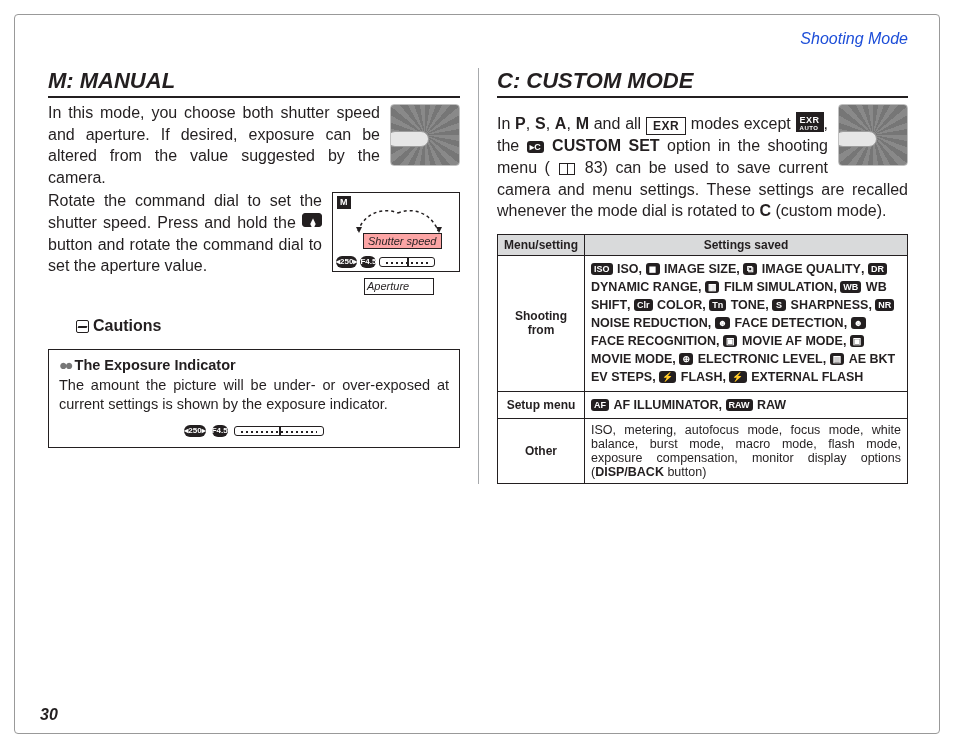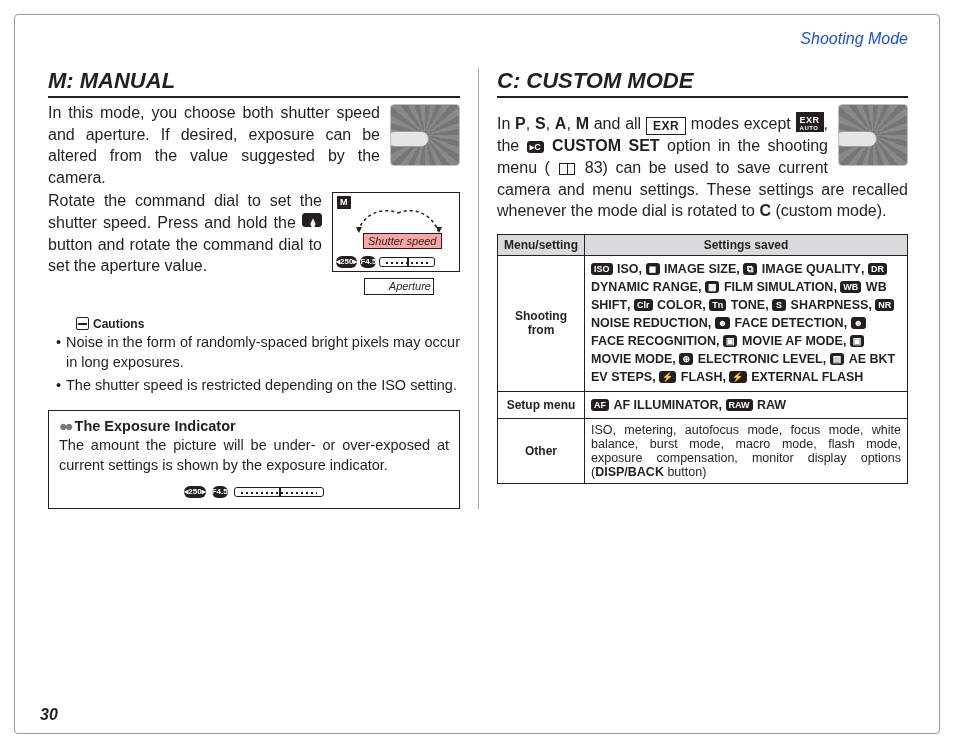--- a/index.html
+++ b/index.html
@@ -143,28 +143,28 @@
   .meter::before{
     content:""; position:absolute; left:50%; top:-1px; bottom:-1px;
     width:2px; background:#231f20;
   }
   .meter::after{
     content:""; position:absolute; left:6px; right:6px; top:4px;
     height:2px;
     background:repeating-linear-gradient(90deg,#231f20 0 2px,transparent 2px 5px);
   }
   .lcd-aperture-label{
-    margin-top:6px; text-align:right;
+    margin-top:6px; text-align:left;
     border:1px solid #231f20;
     width:70px; margin-left:32px;
     font-size:11px; padding:0 2px;
   }
 
   .cautions-title{
-    font-weight:700; font-size:12px;
+    font-weight:700; font-size:16px;
     margin:16px 0 2px 0;
     padding-left:28px;
   }
   .cautions-title .cicon{
     display:inline-block; border:1.5px solid #231f20; border-radius:2px;
     width:13px; height:13px; vertical-align:-2px; margin-right:4px;
     position:relative;
   }
   .cautions-title .cicon::after{
     content:""; position:absolute; left:1px; right:1px; top:5px; height:2px;
@@ -307,24 +307,20 @@
                   <text x="10" y="11" text-anchor="middle" fill="#fff" font-size="10" font-weight="700">⧫</text>
                 </svg>
             </span>
             <span> button and rotate the command dial to set the aperture value.</span>
           </p>
         </div>
 
         <div class="cautions-title">
           <span class="cicon"></span><span>Cautions</span>
         </div>
-        <ul class="bullets">
-          <li>Noise in the form of randomly-spaced bright pixels may occur in long exposures.</li>
-          <li>The shutter speed is restricted depending on the ISO setting.</li>
-        </ul>
 
         <div class="note-box">
           <div class="note-title">
             <span class="nicon">●●</span><span>The Exposure Indicator</span>
           </div>
           <div>The amount the picture will be under- or over-exposed at current settings is shown by the exposure indicator.</div>
           <div class="meter-row">
             <span class="pill">◂250▸</span>
             <span class="pill2">F4.5</span>
             <span class="meter" style="width:90px"></span>

